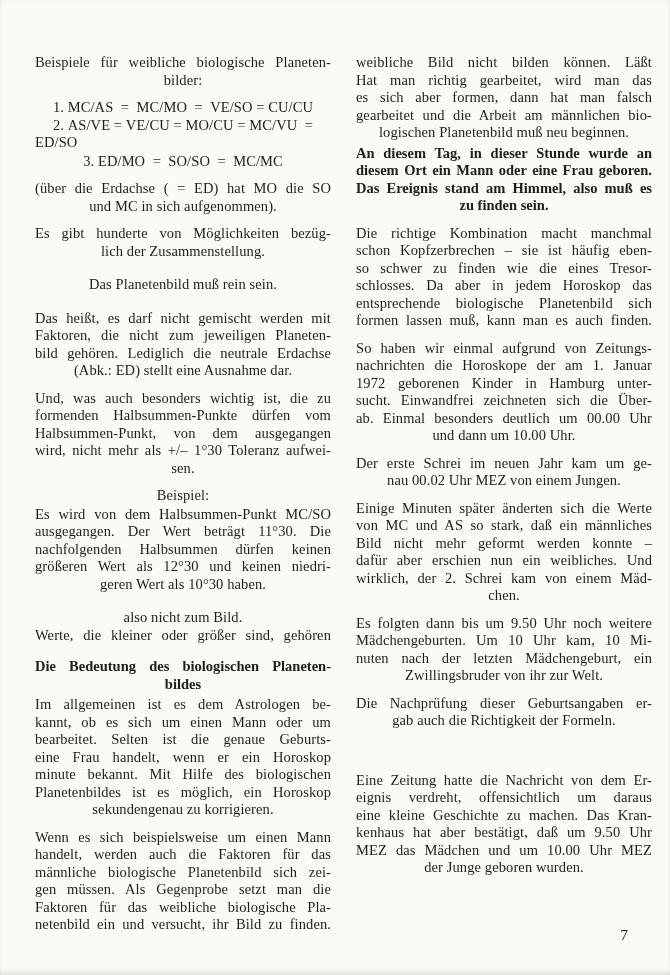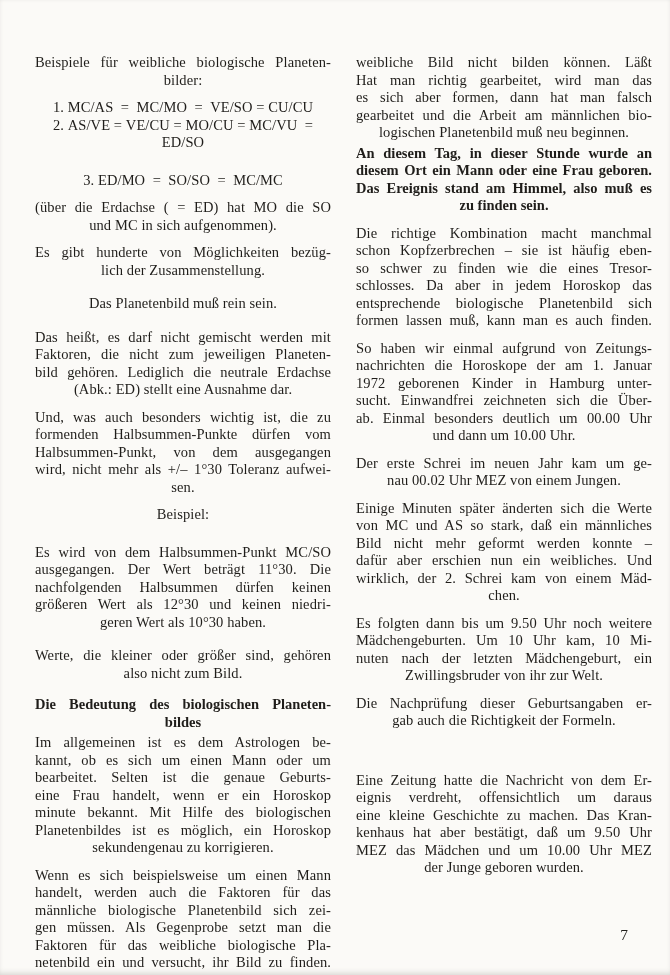--- a/index.html
+++ b/index.html
@@ -21,29 +21,29 @@
     width: 296px;
     font-size: 14.5px;
     line-height: 17.5px;
     letter-spacing: 0.1px;
   }
   .col-left  { left: 35px;  }
   .col-right { left: 356px; }
   .block { margin: 0; }
   .gap-none    { margin-top: 16px; }
   .gap-tight   { margin-top: 3px; }
-  .gap-small   { margin-top: 20px; }
+  .gap-small   { margin-top: 1px; }
   .gap-normal  { margin-top: 10px; }
   .gap-section { margin-top: 14px; }
   .gap-large   { margin-top: 42px; }
   .block.bold .line { font-weight: 700; letter-spacing: 0; }
   .line { min-height: 17.5px; }
   .line.just { text-align: justify; text-align-last: justify; }
   .line.left { text-align: center; }
-  .line.right { text-align: center; }
+  .line.right { text-align: left; }
   .page-number {
     position: absolute;
     top: 926px;
     right: 42px;
     font-size: 15.5px;
     color: #1f1d1a;
   }
 </style>
 </head>
 <body>
@@ -90,22 +90,22 @@
         <div class="line left">Beispiel:</div>
       </div>
       <div class="block gap-small">
         <div class="line just">Es wird von dem Halbsummen-Punkt MC/SO</div>
         <div class="line just">ausgegangen. Der Wert beträgt 11°30. Die</div>
         <div class="line just">nachfolgenden Halbsummen dürfen keinen</div>
         <div class="line just">größeren Wert als 12°30 und keinen niedri-</div>
         <div class="line left">geren Wert als 10°30 haben.</div>
       </div>
       <div class="block gap-none">
+        <div class="line left">also nicht zum Bild.</div>
         <div class="line just">Werte, die kleiner oder größer sind, gehören</div>
-        <div class="line left">also nicht zum Bild.</div>
       </div>
       <div class="block gap-section bold">
         <div class="line just">Die Bedeutung des biologischen Planeten-</div>
         <div class="line left">bildes</div>
       </div>
       <div class="block gap-tight">
         <div class="line just">Im allgemeinen ist es dem Astrologen be-</div>
         <div class="line just">kannt, ob es sich um einen Mann oder um</div>
         <div class="line just">bearbeitet. Selten ist die genaue Geburts-</div>
         <div class="line just">eine Frau handelt, wenn er ein Horoskop</div>

